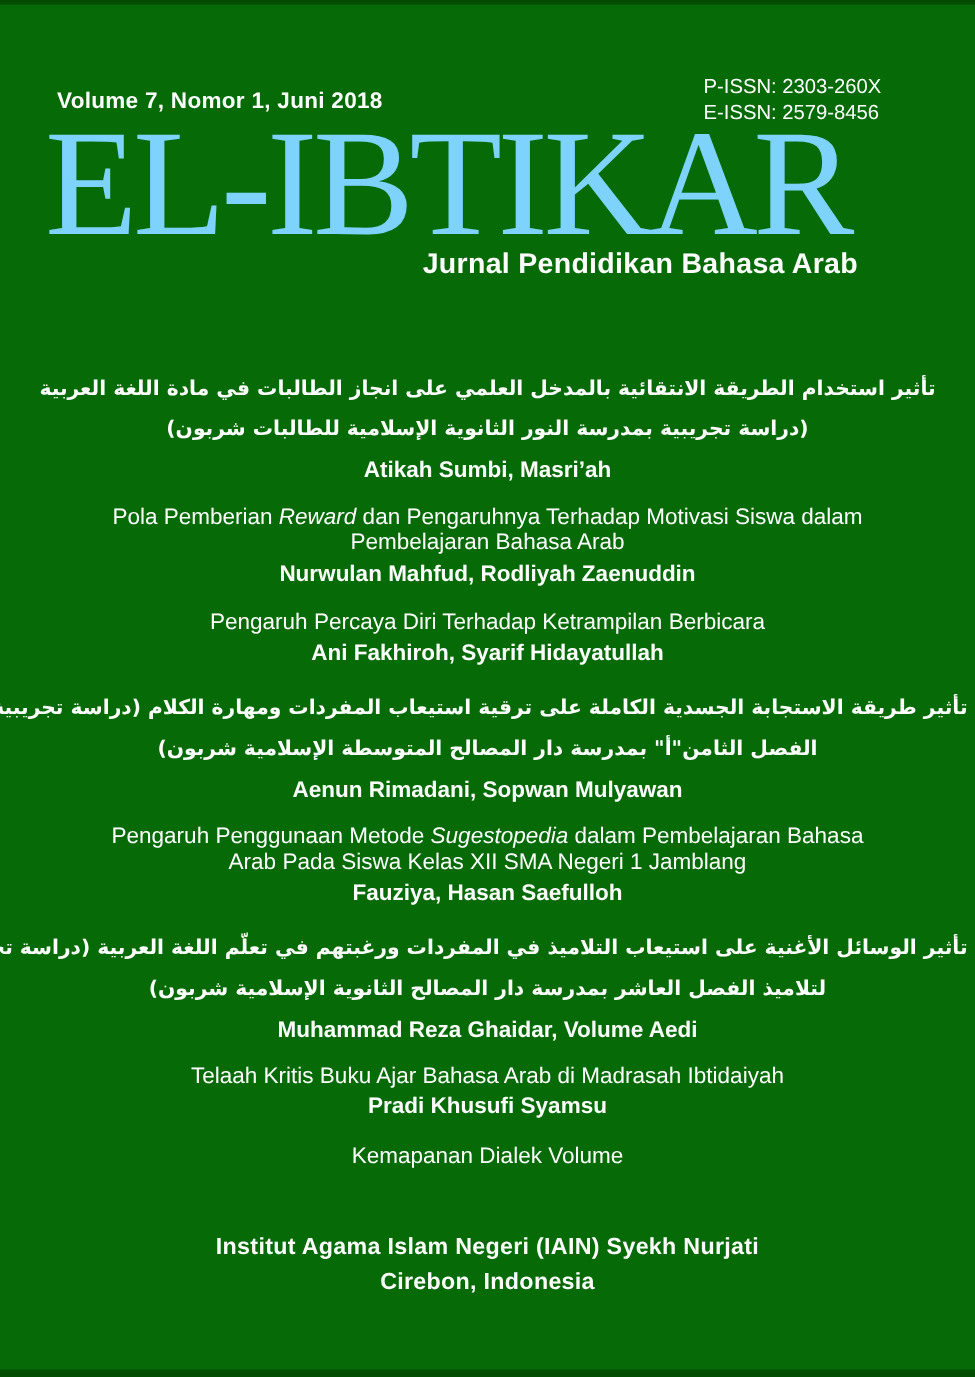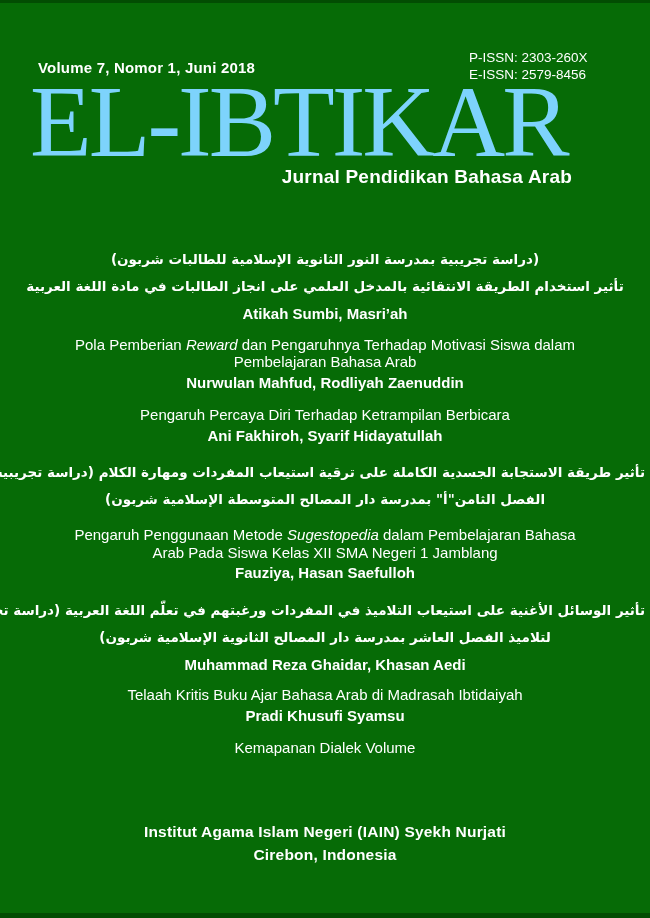--- a/index.html
+++ b/index.html
@@ -51,49 +51,50 @@
     <div>P-ISSN: 2303-260X</div>
     <div>E-ISSN: 2579-8456</div>
   </div>
 
   <div class="masthead">EL-IBTIKAR</div>
   <div class="subtitle">Jurnal Pendidikan Bahasa Arab</div>
 
   <div class="content">
 
     <div class="sec ar">
+      <div class="ar-line" dir="rtl" lang="ar">تأثير استخدام الطريقة الانتقائية بالمدخل العلمي على انجاز الطالبات في مادة اللغة العربية</div>
       <div class="ar-line" dir="rtl" lang="ar">(دراسة تجريبية بمدرسة النور الثانوية الإسلامية للطالبات شربون)</div>
-      <div class="ar-line" dir="rtl" lang="ar">تأثير استخدام الطريقة الانتقائية بالمدخل العلمي على انجاز الطالبات في مادة اللغة العربية</div>
       <div class="authors">Atikah Sumbi, Masri’ah</div>
     </div>
 
     <div class="sec id">
       <div class="id-title"><span>Pola Pemberian </span><em>Reward</em><span> dan Pengaruhnya Terhadap Motivasi Siswa dalam Pembelajaran Bahasa Arab</span></div>
       <div class="authors">Nurwulan Mahfud, Rodliyah Zaenuddin</div>
     </div>
 
     <div class="sec id">
       <div class="id-title"><span>Pengaruh Percaya Diri Terhadap Ketrampilan Berbicara</span><em></em><span></span></div>
       <div class="authors">Ani Fakhiroh, Syarif Hidayatullah</div>
     </div>
 
     <div class="sec ar">
       <div class="ar-line" dir="rtl" lang="ar">تأثير طريقة الاستجابة الجسدية الكاملة على ترقية استيعاب المفردات ومهارة الكلام (دراسة تجريبية في</div>
       <div class="ar-line" dir="rtl" lang="ar">الفصل الثامن"أ" بمدرسة دار المصالح المتوسطة الإسلامية شربون)</div>
+      <div class="authors">Aenun Rimadani, Sopwan Mulyawan</div>
     </div>
 
     <div class="sec id">
       <div class="id-title"><span>Pengaruh Penggunaan Metode </span><em>Sugestopedia</em><span> dalam Pembelajaran Bahasa Arab Pada Siswa Kelas XII SMA Negeri 1 Jamblang</span></div>
       <div class="authors">Fauziya, Hasan Saefulloh</div>
     </div>
 
     <div class="sec ar">
       <div class="ar-line" dir="rtl" lang="ar">تأثير الوسائل الأغنية على استيعاب التلاميذ في المفردات ورغبتهم في تعلّم اللغة العربية (دراسة تجريبية</div>
       <div class="ar-line" dir="rtl" lang="ar">لتلاميذ الفصل العاشر بمدرسة دار المصالح الثانوية الإسلامية شربون)</div>
-      <div class="authors">Muhammad Reza Ghaidar, Khasan Aedi</div>
+      <div class="authors">Muhammad Reza Ghaidar, Volume Aedi</div>
     </div>
 
     <div class="sec id">
       <div class="id-title"><span>Telaah Kritis Buku Ajar Bahasa Arab di Madrasah Ibtidaiyah</span><em></em><span></span></div>
       <div class="authors">Pradi Khusufi Syamsu</div>
     </div>
 
     <div class="sec id">
       <div class="id-title"><span>Kemapanan Dialek Volume</span><em></em><span></span></div>
     </div>

